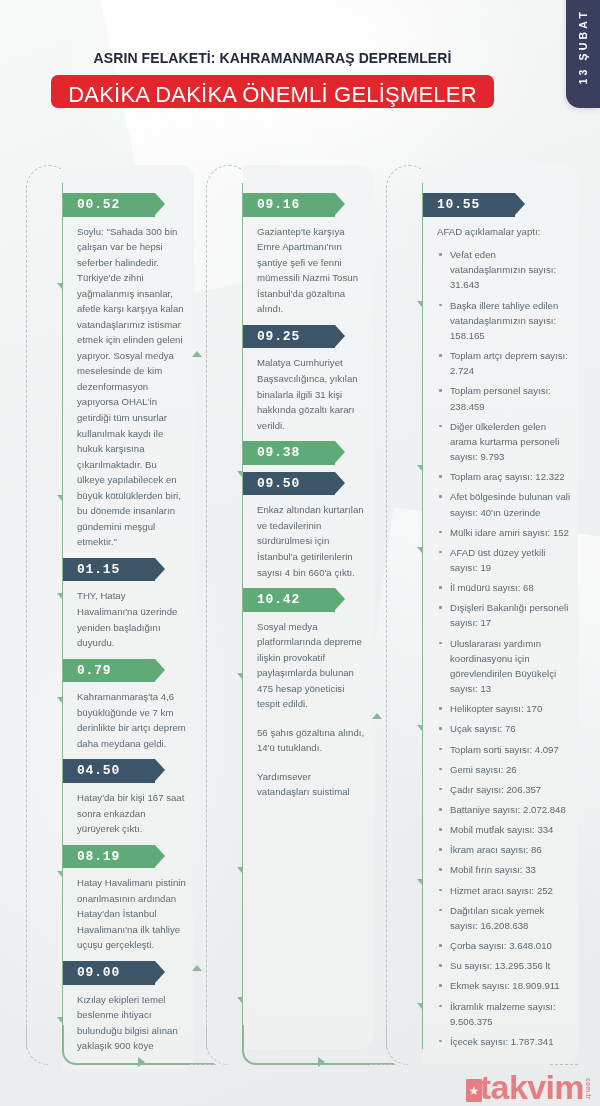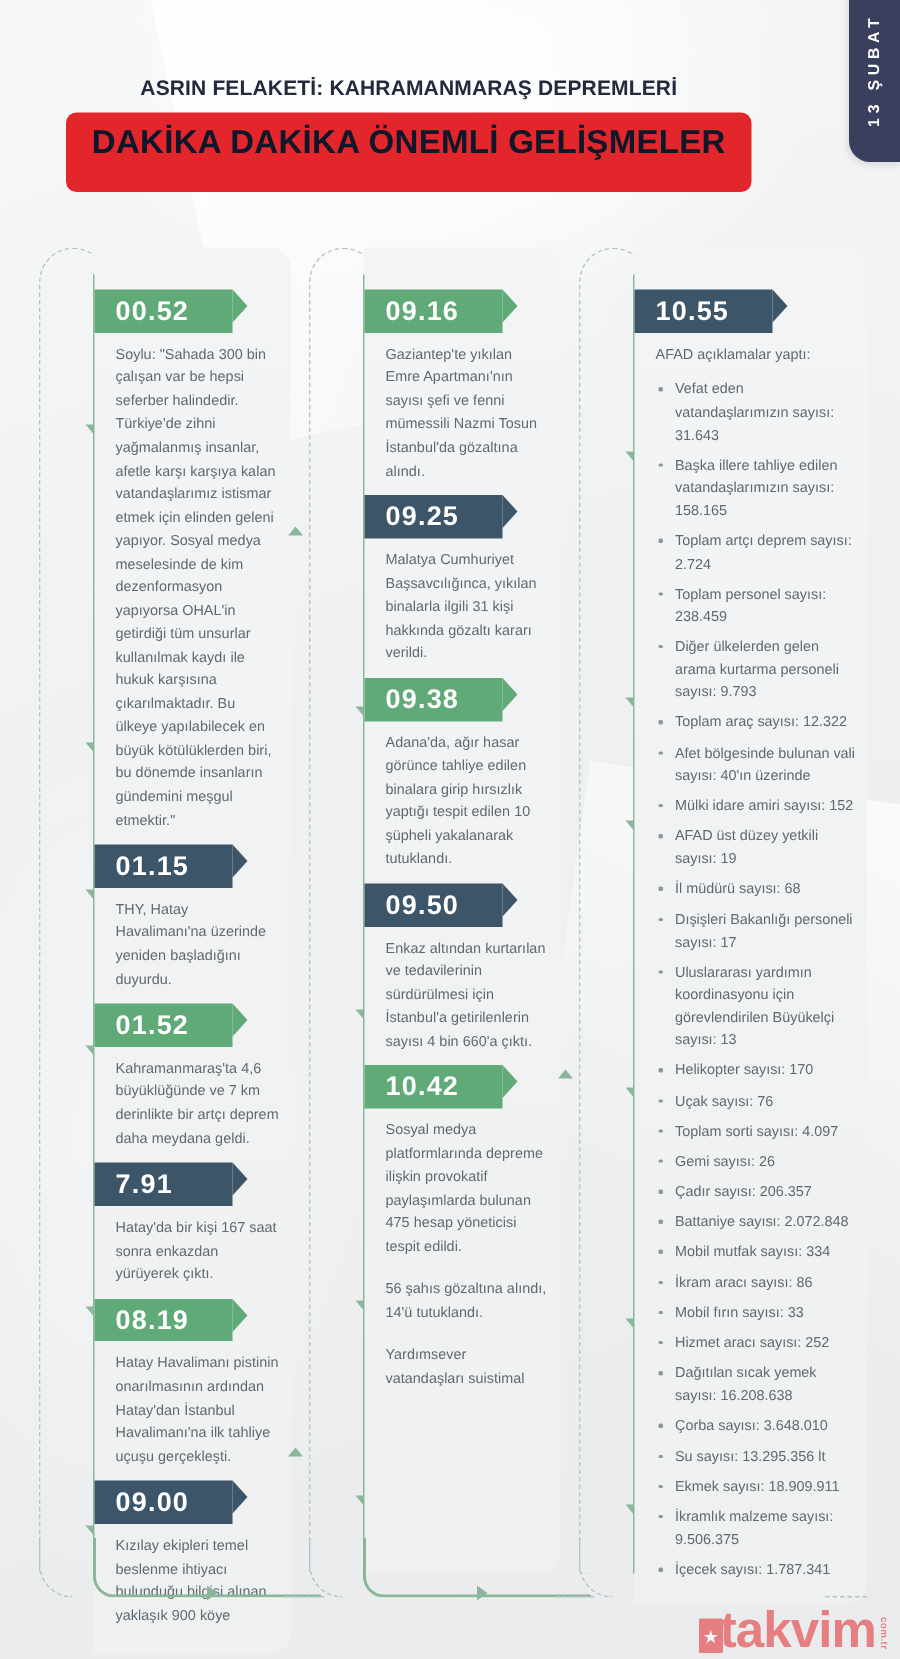--- a/index.html
+++ b/index.html
@@ -76,25 +76,25 @@
     color: #242a3d;
     font-size: 14px;
     font-weight: 700;
     letter-spacing: 0.1px;
     margin: 0 0 9px 0;
     white-space: nowrap;
   }
   .banner {
     display: inline-block;
     background: #e3262b;
-    color: #0f172a;
+    color: #ffffff;
     font-size: 22px;
-    font-weight: 700;
+    font-weight: 400;
     letter-spacing: 0.2px;
-    padding: 7px 17px 20px 17px;
+    padding: 7px 17px 0 17px;
     border-radius: 7px;
     white-space: nowrap;
   }
 
   
   .columns {
     position: absolute;
     top: 165px;
     left: 22px;
     width: 556px;
@@ -164,24 +164,25 @@
   .col-3 .card { width: 155px; }
 
   
   .badge {
     position: relative;
     display: block;
     width: 78px;
     margin: 2px 0 7px -14px;
     padding: 5px 0 5px 14px;
     color: #ffffff;
-    font-size: 18px;
+    font-size: 13px;
     font-weight: 700;
     letter-spacing: 0.8px;
     line-height: 1.05;
+    font-family: Liberation Mono, monospace;
   }
   .badge::after {
     content: "";
     position: absolute;
     top: 0; right: -10px;
     width: 0; height: 0;
     border-top: 11px solid transparent;
     border-bottom: 11px solid transparent;
     border-left: 10px solid currentColor;
   }
@@ -333,24 +334,24 @@
       <div class="chev" style="top:706px"></div>
       <div class="chev" style="top:852px"></div>
       <div class="card">
 
         <div class="badge green"><span class="t">00.52</span></div>
         <p class="para">Soylu: "Sahada 300 bin çalışan var be hepsi seferber halindedir. Türkiye'de zihni yağmalanmış insanlar, afetle karşı karşıya kalan vatandaşlarımız istismar etmek için elinden geleni yapıyor. Sosyal medya meselesinde de kim dezenformasyon yapıyorsa OHAL'in getirdiği tüm unsurlar kullanılmak kaydı ile hukuk karşısına çıkarılmaktadır. Bu ülkeye yapılabilecek en büyük kötülüklerden biri, bu dönemde insanların gündemini meşgul etmektir."</p>
 
         <div class="badge navy"><span class="t">01.15</span></div>
         <p class="para">THY, Hatay Havalimanı'na üzerinde yeniden başladığını duyurdu.</p>
 
-        <div class="badge green"><span class="t">01.52</span></div>
+        <div class="badge green"><span class="t">0.79</span></div>
         <p class="para">Kahramanmaraş'ta 4,6 büyüklüğünde ve 7 km derinlikte bir artçı deprem daha meydana geldi.</p>
 
-        <div class="badge navy"><span class="t">7.91</span></div>
+        <div class="badge navy"><span class="t">04.50</span></div>
         <p class="para">Hatay'da bir kişi 167 saat sonra enkazdan yürüyerek çıktı.</p>
 
         <div class="badge green"><span class="t">08.19</span></div>
         <p class="para">Hatay Havalimanı pistinin onarılmasının ardından Hatay'dan İstanbul Havalimanı'na ilk tahliye uçuşu gerçekleşti.</p>
 
         <div class="badge navy"><span class="t">09.00</span></div>
         <p class="para">Kızılay ekipleri temel beslenme ihtiyacı bulunduğu bilgisi alınan yaklaşık 900 köye</p>
       </div>
     </div>
 
@@ -360,27 +361,26 @@
       <div class="chev up" style="top:186px; left:-10px"></div>
       <div class="chev" style="top:306px"></div>
       <div class="chev" style="top:508px"></div>
       <div class="chev" style="top:702px"></div>
       <div class="chev" style="top:832px"></div>
       <div class="chev up" style="top:800px; left:-10px"></div>
       <div class="card">
 
 
         <div class="badge green"><span class="t">09.16</span></div>
-        <p class="para">Gaziantep'te yıkılan Emre Apartmanı'nın sayısı şefi ve fenni mümessili Nazmi Tosun İstanbul'da gözaltına alındı.</p>
+        <p class="para">Gaziantep'te karşıya Emre Apartmanı'nın şantiye şefi ve fenni mümessili Nazmi Tosun İstanbul'da gözaltına alındı.</p>
 
         <div class="badge navy"><span class="t">09.25</span></div>
         <p class="para">Malatya Cumhuriyet Başsavcılığınca, yıkılan binalarla ilgili 31 kişi hakkında gözaltı kararı verildi.</p>
 
         <div class="badge green"><span class="t">09.38</span></div>
-        <p class="para">Adana'da, ağır hasar görünce tahliye edilen binalara girip hırsızlık yaptığı tespit edilen 10 şüpheli yakalanarak tutuklandı.</p>
 
         <div class="badge navy"><span class="t">09.50</span></div>
         <p class="para">Enkaz altından kurtarılan ve tedavilerinin sürdürülmesi için İstanbul'a getirilenlerin sayısı 4 bin 660'a çıktı.</p>
 
         <div class="badge green"><span class="t">10.42</span></div>
         <p class="para">Sosyal medya platformlarında depreme ilişkin provokatif paylaşımlarda bulunan 475 hesap yöneticisi tespit edildi.</p>
         <p class="para gap">56 şahıs gözaltına alındı, 14'ü tutuklandı.</p>
         <p class="para gap">Yardımsever vatandaşları suistimal</p>
       </div>
     </div>

